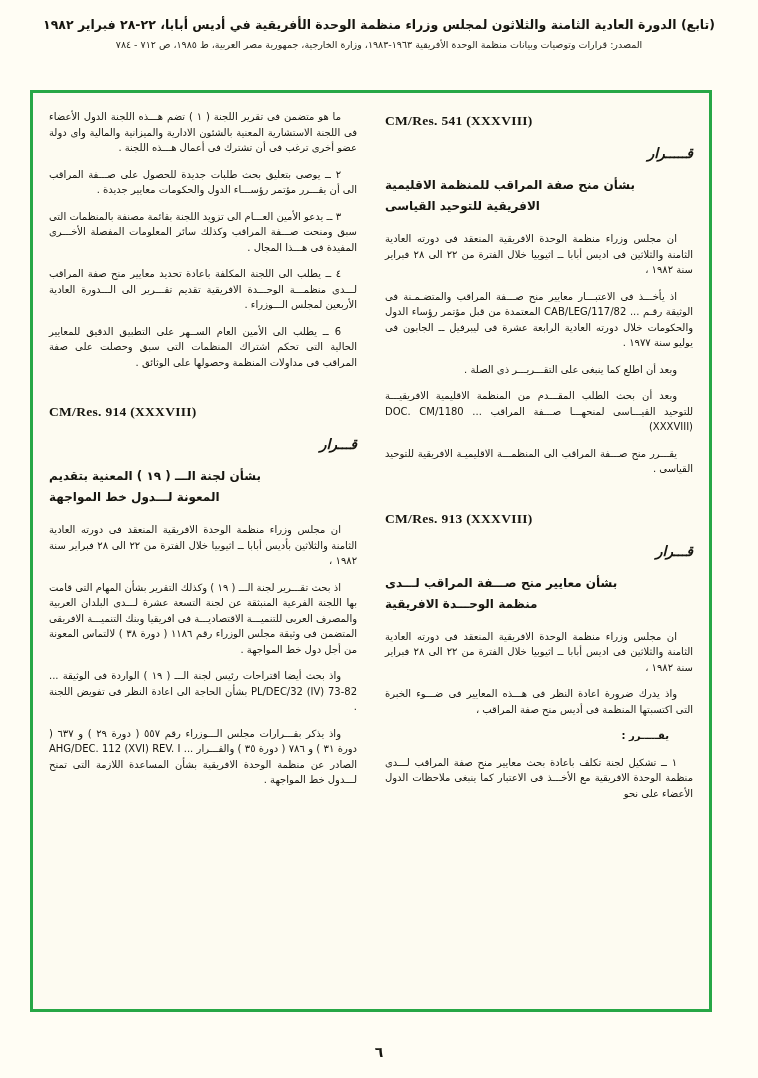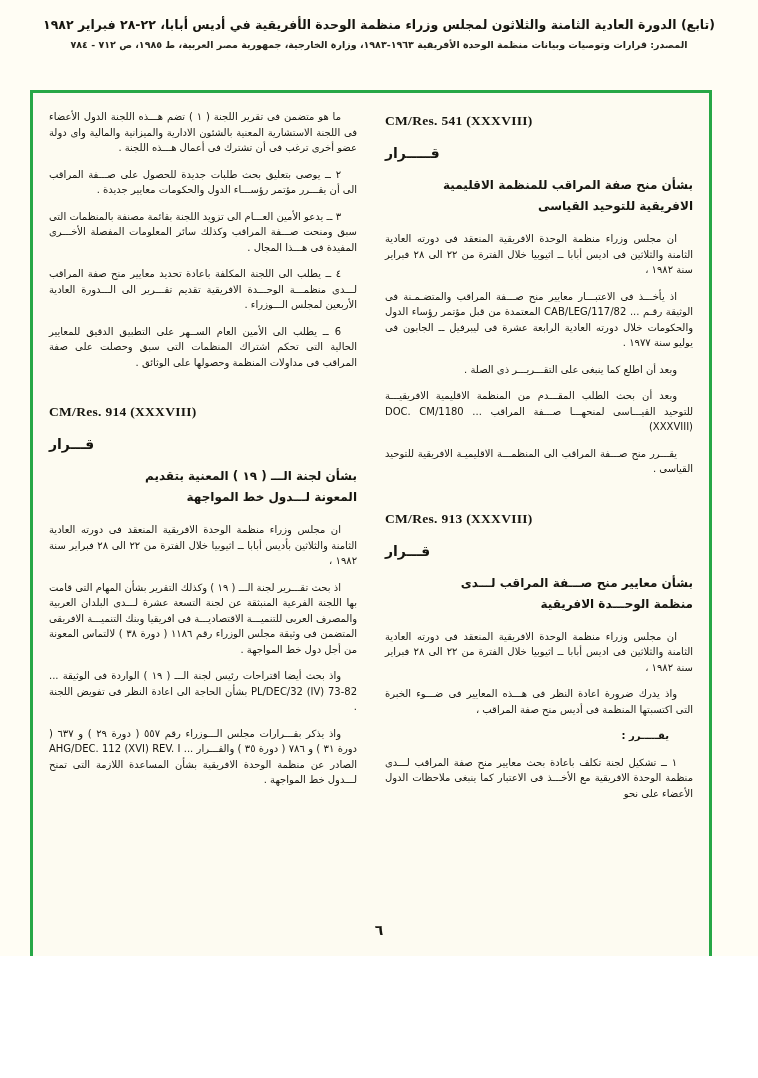--- a/index.html
+++ b/index.html
@@ -3,41 +3,41 @@
 <meta charset="utf-8">
 <style>
   html, body { margin: 0; padding: 0; }
   body {
     background: #ffffff;
     font-family: "DejaVu Sans", sans-serif;
   }
   .page {
     position: relative;
     width: 758px;
-    height: 956px;
+    height: 1078px;
     margin: 0 auto;
     background: #fffdf4;
     box-sizing: border-box;
     direction: rtl;
     overflow: hidden;
     color: #16150f;
   }
   .header {
     padding: 16px 24px 0 24px;
     text-align: center;
   }
   .header-line1 {
     font-size: 12.5px;
     font-weight: bold;
     letter-spacing: 0.2px;
     line-height: 1.5;
   }
   .header-line2 {
     font-size: 9.5px;
-    font-weight: bold;
+    font-weight: normal;
     margin-top: 4px;
     color: #26251d;
   }
   .green-box {
     position: absolute;
     top: 90px;
     left: 30px;
     width: 682px;
     height: 922px;
     border: 3px solid #27a746;
@@ -59,27 +59,28 @@
     direction: ltr;
     text-align: left;
     font-family: "Liberation Serif", serif;
     font-weight: bold;
     font-size: 13.5px;
     margin: 4px 0 16px 0;
     letter-spacing: 0.3px;
   }
   .res-number.spaced { margin-top: 34px; }
   .res-title {
-    text-align: left;
+    text-align: right;
     font-weight: bold;
     font-size: 14px;
     margin: 0 0 14px 0;
+    font-style: italic;
   }
   .res-subtitle {
-    text-align: right;
+    text-align: left;
     font-weight: bold;
     font-size: 12px;
     line-height: 1.75;
     margin: 0 0 14px 0;
   }
   p.body-par {
     font-size: 10px;
     line-height: 1.55;
     text-align: justify;
     text-indent: 16px;

